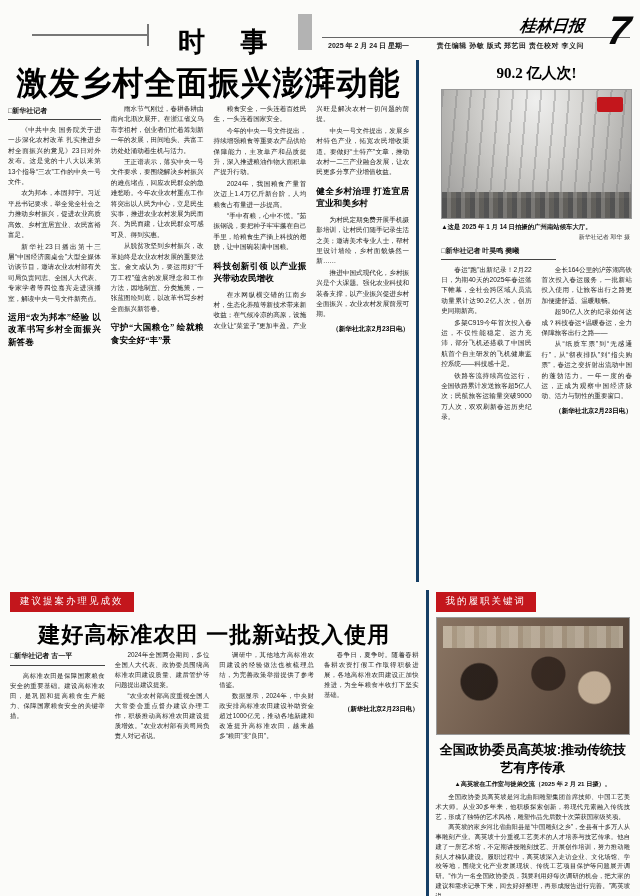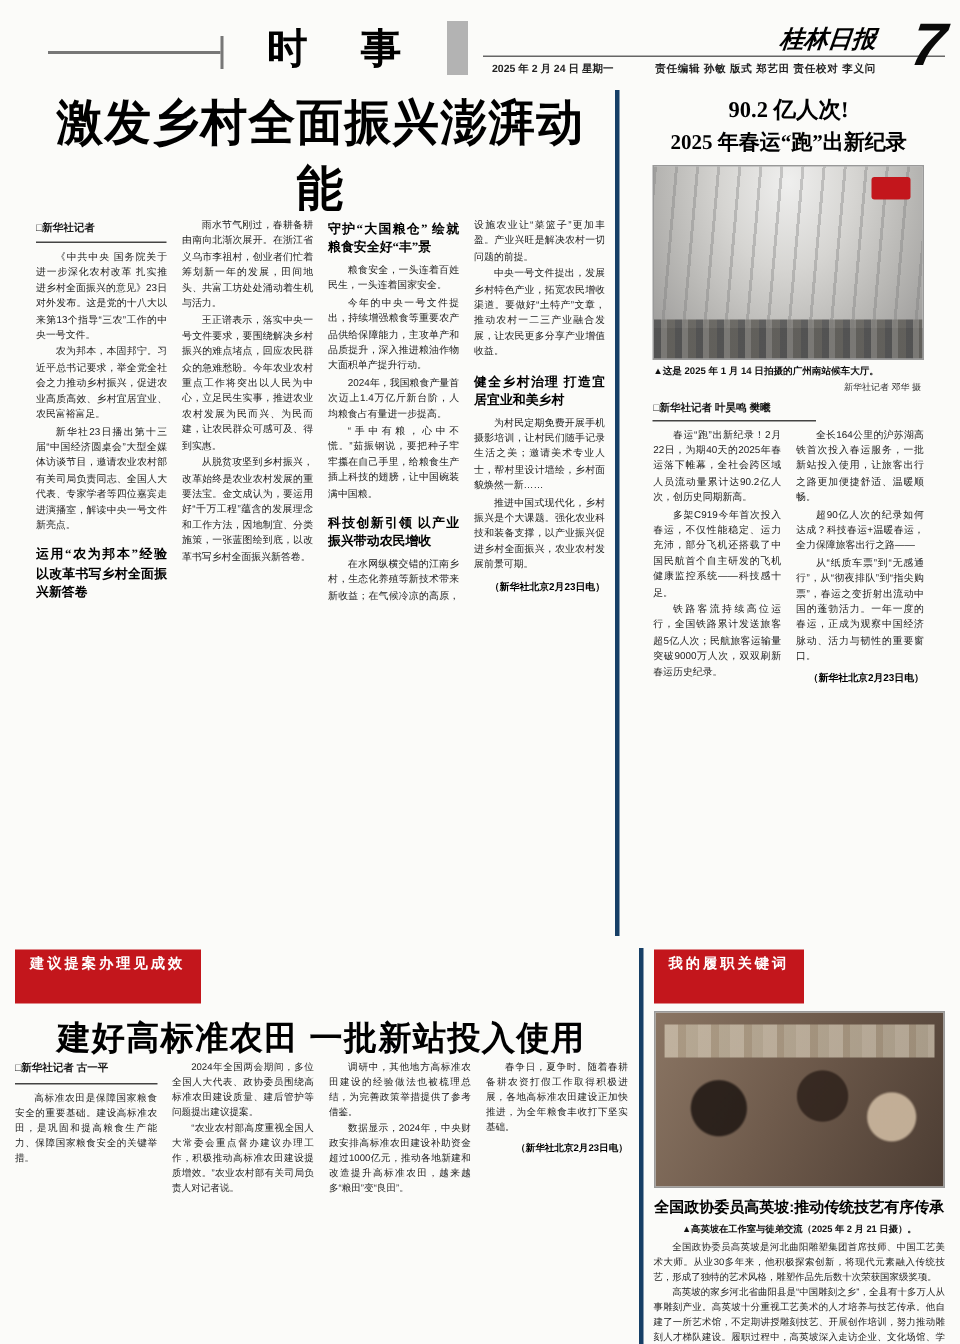--- a/index.html
+++ b/index.html
@@ -7,30 +7,30 @@
     width:640px;height:896px;overflow:hidden;background:#fbfbf9;color:#1a1a1a;
     font-family:"Liberation Sans","DejaVu Sans",sans-serif;
     -webkit-font-smoothing:antialiased;
   }
   .page{width:624px;height:880px;margin:0 auto;padding-top:8px;position:relative;}
 
   
   .hdr{position:relative;height:48px;margin:0 2px 4px;}
   .hdr-left-rule{position:absolute;left:22px;top:26px;width:115px;height:2px;background:#777;}
   .hdr-left-tick{position:absolute;left:137px;top:16px;width:2px;height:22px;background:#777;}
-  .hdr-section{position:absolute;left:168px;top:6px;font-size:27px;font-weight:900;letter-spacing:14px;color:#000;}
+  .hdr-section{position:absolute;left:168px;top:16px;font-size:27px;font-weight:900;letter-spacing:14px;color:#000;}
   .hdr-block{position:absolute;left:288px;top:6px;width:14px;height:36px;background:#b3b3b3;}
   .hdr-rule{position:absolute;left:312px;right:0;top:29px;height:1px;background:#666;}
   .hdr-date{position:absolute;left:318px;top:33px;font-size:7px;font-weight:bold;color:#222;}
   .hdr-masthead{position:absolute;right:46px;top:8px;font-family:"Liberation Serif","DejaVu Serif",serif;font-style:italic;font-weight:900;font-size:16px;color:#000;transform:skewX(-6deg);}
   .hdr-pagenum{position:absolute;right:0;top:2px;font-size:40px;font-weight:900;font-style:italic;line-height:1;color:#0a0a0a;transform:skewX(-8deg);}
   .hdr-staff{position:absolute;right:46px;top:33px;font-size:7px;font-weight:bold;color:#222;letter-spacing:.5px;}
 
   
-  .top{display:flex;margin:0 16px;}
+  .top{display:flex;margin:0 0;}
   .main-art{width:412px;padding-right:7px;border-right:3px solid #163f66;}
   .side-col{width:196px;padding-left:22px;}
 
   .main-title{margin:2px 0 0;text-align:center;font-size:31px;font-weight:900;letter-spacing:1px;color:#000;transform:scaleY(1.05);}
   .main-sub{margin:5px 0 7px;text-align:center;font-family:"Liberation Serif","DejaVu Serif",serif;font-size:13px;font-weight:bold;color:#000;}
   .body-cols{column-gap:10px;text-align:justify;overflow:hidden;}
   .cols4{column-count:4;height:478px;font-size:6.6px;line-height:1.58;}
   .cols2{column-count:2;height:308px;font-size:6.6px;line-height:1.58;}
   .byline{font-size:7px;font-weight:bold;border-bottom:1px solid #444;padding:1px 0 3px;margin-bottom:5px;break-inside:avoid;}
   .body-cols p.p{margin:0 0 1px;text-indent:2em;color:#222;}
@@ -51,34 +51,34 @@
   .crowd{position:absolute;bottom:0;left:0;right:0;height:26px;
     background:repeating-linear-gradient(90deg,#4e4e4e 0 5px,#7c7a76 5px 9px,#5f5d58 9px 14px);opacity:.85;}
   .caption{font-size:6.4px;font-weight:bold;line-height:1.5;margin-top:3px;color:#111;}
   .credit{font-size:6px;text-align:right;color:#333;margin:1px 2px 4px;}
   .side-byline{font-size:7px;font-weight:bold;border-bottom:1px solid #444;padding-bottom:3px;margin:4px 0 5px;width:60%;}
 
   
   .bottom{display:flex;margin:8px 2px 0;}
   .bot-left{width:412px;padding-right:7px;border-right:3px solid #163f66;}
   .bot-right{width:196px;padding-left:7px;}
-  .red-label{display:inline-block;background:#c3161c;color:#fff;font-size:9.5px;font-weight:bold;letter-spacing:2px;padding:3px 10px 20px;}
+  .red-label{display:inline-block;background:#c3161c;color:#fff;font-size:9.5px;font-weight:normal;letter-spacing:2px;padding:3px 10px 4px;}
   .bot-title{margin:8px 0 0;text-align:center;font-size:22px;font-weight:900;letter-spacing:1px;color:#000;}
   .bot-sub{margin:6px 0 8px;text-align:center;font-size:11.5px;font-weight:900;color:#000;}
   .bcols4{column-count:4;height:148px;font-size:6.4px;line-height:1.56;}
   .photo-work{height:116px;margin-top:5px;
     background:
       radial-gradient(circle at 22% 55%, rgba(30,22,18,.85) 0 11%, rgba(0,0,0,0) 12%),
       radial-gradient(circle at 58% 48%, rgba(42,30,24,.8) 0 13%, rgba(0,0,0,0) 14%),
       radial-gradient(circle at 82% 60%, rgba(205,185,160,.9) 0 9%, rgba(0,0,0,0) 10%),
       linear-gradient(115deg,#8a7563 0%, #6f5b4c 45%, #4c3d33 100%);
     border:1px solid #999;position:relative;}
   .shelf{position:absolute;top:8px;left:6px;right:6px;height:22px;
     background:repeating-linear-gradient(90deg,#d8cdb9 0 9px,#b9aa92 9px 14px,#cabfa9 14px 22px);opacity:.7;}
-  .duty-title{margin:6px 0 3px;text-align:center;font-size:10px;font-weight:900;color:#000;}
+  .duty-title{margin:6px 0 3px;text-align:center;font-size:13px;font-weight:900;color:#000;}
   .duty-caption{font-size:6.2px;font-weight:bold;text-align:center;margin:0 0 3px;color:#111;}
   .duty-body{font-size:6.3px;line-height:1.55;text-align:justify;color:#222;}
   .duty-body p{margin:0 0 1px;text-indent:2em;}
 </style>
 </head>
 <body>
 
 <div class="page">
 
   <div class="hdr">
@@ -119,21 +119,20 @@
             <p class="p">为村民定期免费开展手机摄影培训，让村民们随手记录生活之美；邀请美术专业人士，帮村里设计墙绘，乡村面貌焕然一新……</p>
             <p class="p">推进中国式现代化，乡村振兴是个大课题。强化农业科技和装备支撑，以产业振兴促进乡村全面振兴，农业农村发展前景可期。</p>
             <p class="end">（新华社北京2月23日电）</p>
           </div>
       </div>
     </div>
 
     <div class="side-col">
       <div class="side-title">
         <span class="l1">90.2 亿人次!</span>
-        <span class="l2">2025 年春运“跑”出新纪录</span>
       </div>
       <div class="photo photo-train">
         <div class="photo-stamp"></div>
         <div class="crowd"></div>
       </div>
       <div class="caption">▲这是 2025 年 1 月 14 日拍摄的广州南站候车大厅。</div>
       <div class="credit">新华社记者 邓华 摄</div>
       <div class="side-byline">□新华社记者 叶昊鸣  樊曦</div>
       <div class="body-cols cols2">
         <div>

